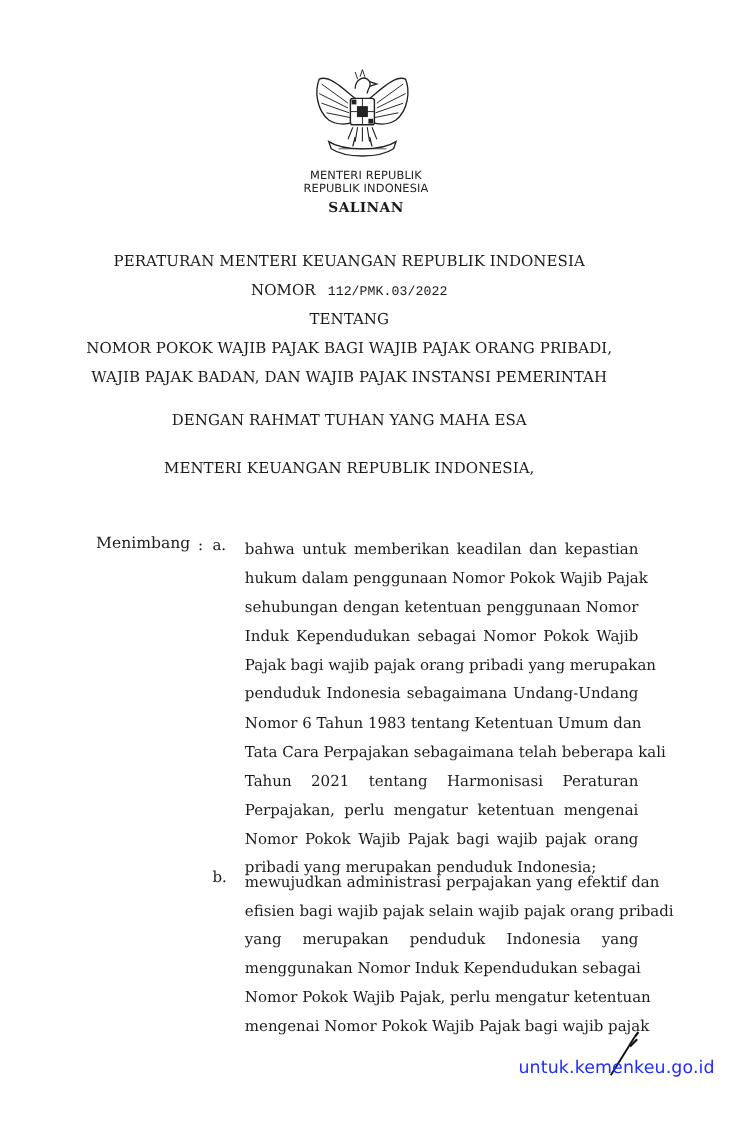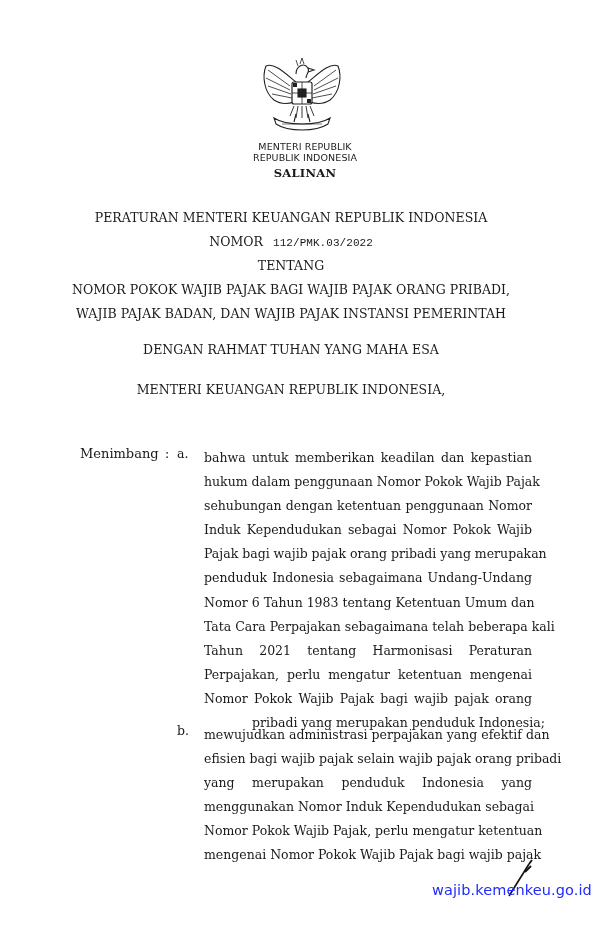--- a/index.html
+++ b/index.html
@@ -106,21 +106,20 @@
     }
     .item-text .line {
       display: block;
       text-align: justify;
       text-align-last: justify;
       white-space: nowrap;
       height: 24.1px;
     }
     .item-text .line.last {
       text-align-last: left;
-      margin-left: 48px;
     }
     .item-a { top: 0; }
     .item-b { top: 277px; }
 
     .signature-mark {
       position: absolute;
       left: 505px;
       top: 858px;
       width: 30px;
       height: 40px;
@@ -218,13 +217,13 @@
       <span class="line">mengenai Nomor Pokok Wajib Pajak bagi wajib pajak</span>
     </div>
   </div>
 </div>
 
 <svg class="signature-mark" viewBox="0 0 30 40" xmlns="http://www.w3.org/2000/svg">
   <path d="M4 38 L24 6" stroke="#111" stroke-width="1.6" fill="none"></path>
   <path d="M24 6 L27 2 M20 14 L26 8 L22 12" stroke="#111" stroke-width="1.8" fill="none"></path>
 </svg>
 
-<a class="footer-link">wajib.kemenkeu.go.id</a>
+<a class="footer-link">untuk.kemenkeu.go.id</a>
 
 </body></html>

